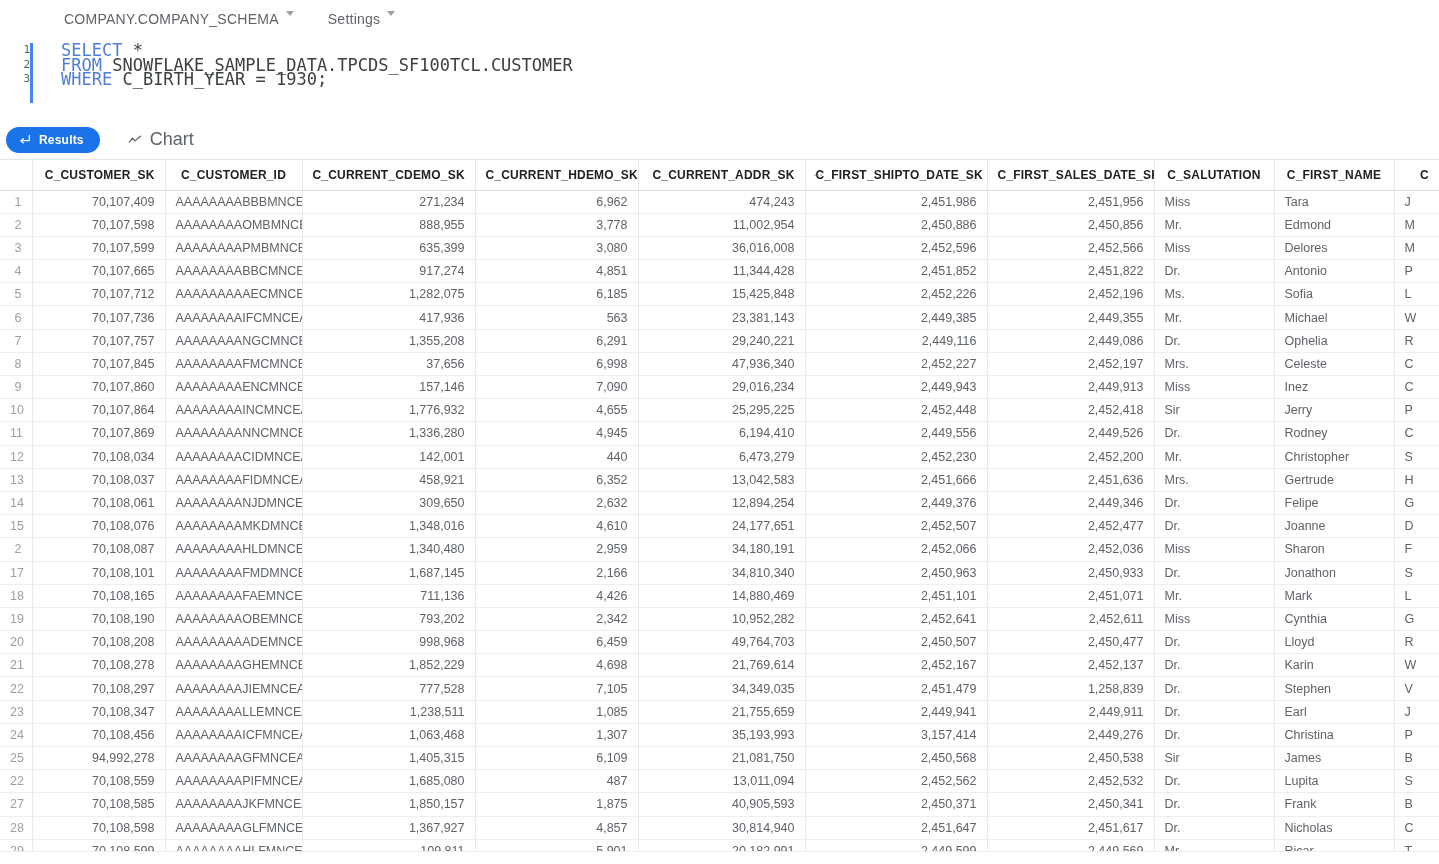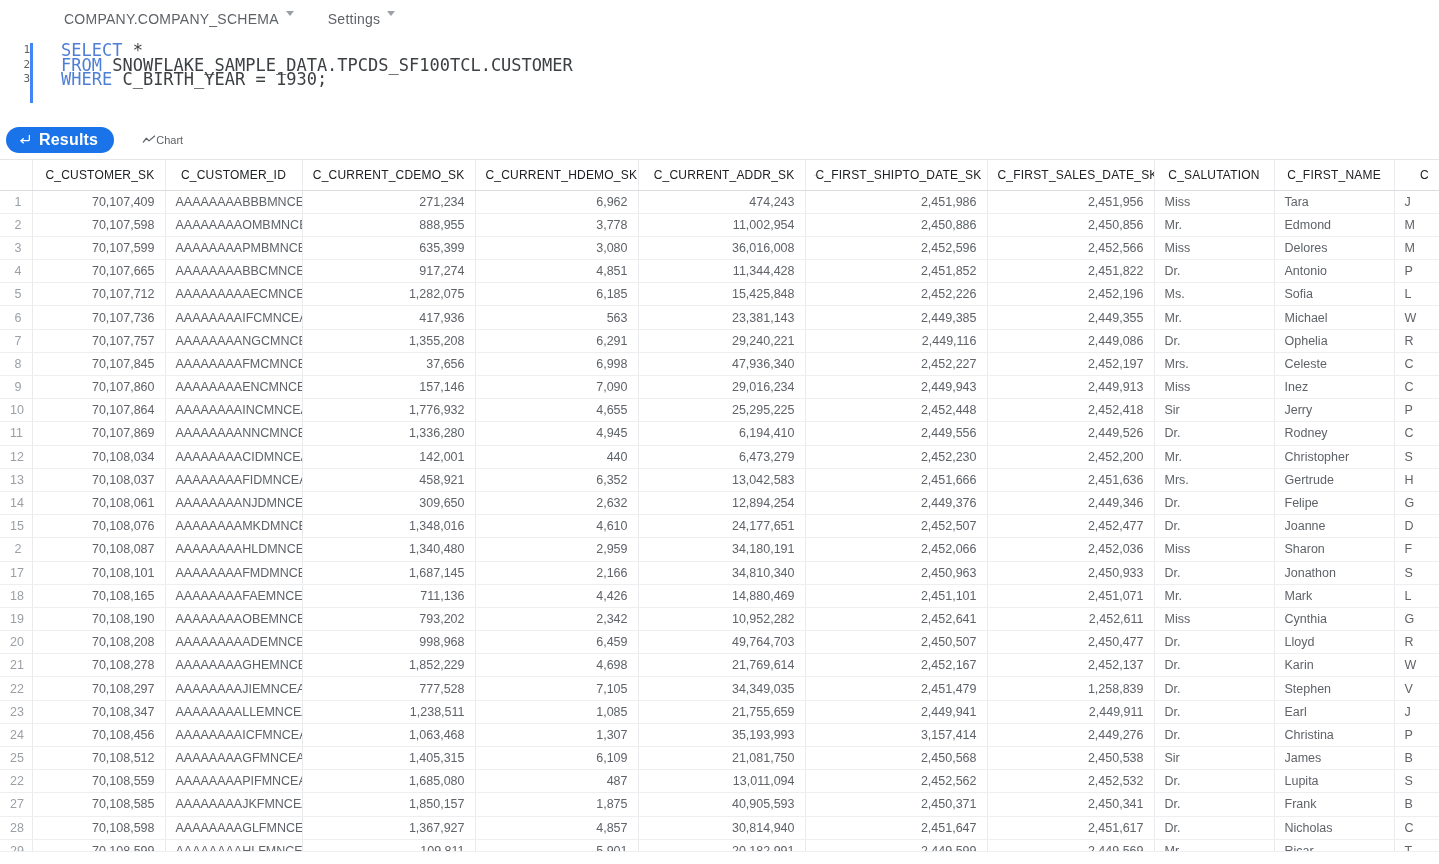--- a/index.html
+++ b/index.html
@@ -92,31 +92,32 @@
   }
   .pill {
     display: inline-flex;
     align-items: center;
     gap: 8px;
     background: #1a73e8;
     color: #ffffff;
     border-radius: 15px;
     height: 26px;
     padding: 0 16px 0 12px;
-    font-size: 16px;
+    font-size: 12px;
     font-weight: bold;
     letter-spacing: .2px;
     cursor: pointer;
     border: none;
   }
   .tab-plain {
     display: inline-flex;
     align-items: center;
+    gap: 8px;
     color: #5f6368;
-    font-size: 11px;
+    font-size: 18px;
     padding: 0 12px;
     margin-left: 16px;
     cursor: pointer;
     height: 26px;
   }
 
   
   .grid-wrap {
     position: relative;
     width: 1439px;
@@ -136,21 +137,21 @@
     padding: 0 10px;
     font-size: 12.5px;
     height: 23.2px;
     overflow: hidden;
     white-space: nowrap;
     vertical-align: middle;
   }
   table.grid thead th {
     height: 30px;
     color: #202124;
-    font-weight: normal;
+    font-weight: bold;
     font-size: 12px;
     letter-spacing: .2px;
     background: #ffffff;
     border-bottom: 1px solid #dadce0;
     position: relative;
     margin-left: 36px;
   }
   thead tr th:first-child,
   tbody tr td:first-child {
     border-right: 1px solid #e8eaed;
@@ -593,21 +594,21 @@
           <td class="num">1,307</td>
           <td class="num">35,193,993</td>
           <td class="num">3,157,414</td>
           <td class="num">2,449,276</td>
           <td class="txt">Dr.</td>
           <td class="txt">Christina</td>
           <td class="txt">P</td>
         </tr>
         <tr>
           <td class="c-rownum">25</td>
-          <td class="num">70,108,512</td>
+          <td class="num">94,992,278</td>
           <td class="txt">AAAAAAAAGFMNCEA</td>
           <td class="num">1,405,315</td>
           <td class="num">6,109</td>
           <td class="num">21,081,750</td>
           <td class="num">2,450,568</td>
           <td class="num">2,450,538</td>
           <td class="txt">Sir</td>
           <td class="txt">James</td>
           <td class="txt">B</td>
         </tr>

